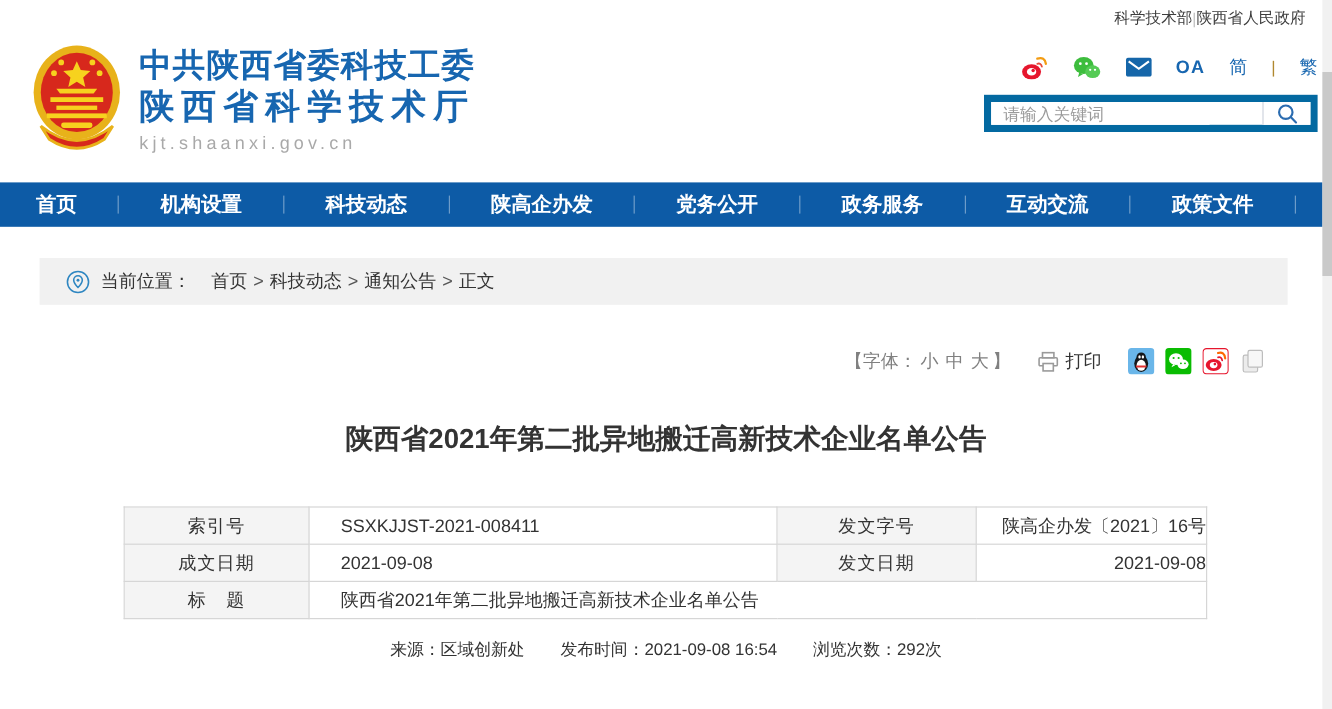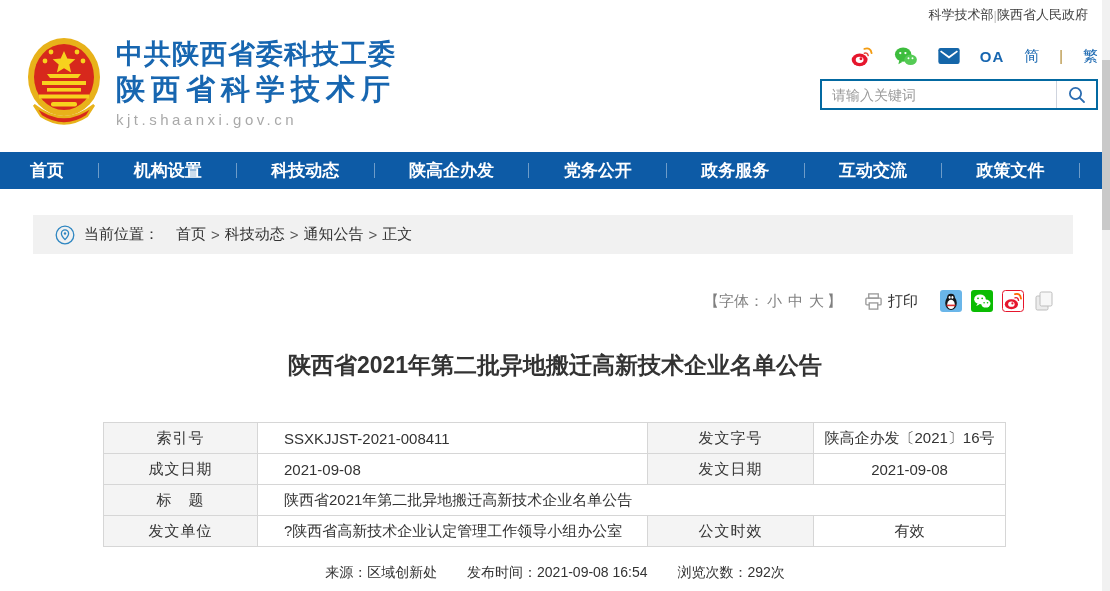--- a/index.html
+++ b/index.html
@@ -18,21 +18,21 @@
   .brand { margin-left:13px; padding-top:6px; }
   .brand-l1 { font-size:27px; font-weight:bold; color:#1766b0; letter-spacing:1px; line-height:1.25; }
   .brand-l2 { font-size:29px; font-weight:bold; color:#1766b0; letter-spacing:6px; line-height:1.2; }
   .brand-domain { font-size:15px; color:#a9a9a9; letter-spacing:3.5px; margin-top:4px; }
   .header-right { margin-left:auto; width:278px; padding-top:12px; }
   .quick-row { display:flex; justify-content:flex-end; align-items:center; gap:20px; height:24px; }
   .oa { color:#1766b0; font-weight:bold; font-size:15px; letter-spacing:1px; cursor:pointer; }
   .lang { color:#1766b0; font-size:15px; cursor:pointer; }
   .lang-sep { color:#b0882f; font-size:14px; }
   .icon-btn { cursor:pointer; display:flex; align-items:center; }
-  .search-box { margin-top:11px; height:31px; border:2px solid #0369a1; display:flex; align-items:stretch; background:#fff;gap:44px; }
+  .search-box { margin-top:11px; height:31px; border:6px solid #0369a1; display:flex; align-items:stretch; background:#fff;gap:44px; }
   .search-input { flex:1; border:0; outline:0; padding:0 10px; font-size:14px; color:#333; min-width:0; }
   .search-input::placeholder { color:#9a9a9a; }
   .search-btn { width:40px; border:0; border-left:1px solid #cfd4de; background:#fff;
     display:flex; align-items:center; justify-content:center; cursor:pointer; }
 
   
   .nav { height:37px; background:#0d5ba6; display:flex; align-items:center;
     justify-content:space-between; padding:0 30px; }
   .nav-item { color:#fff; font-size:17px; font-weight:bold; white-space:nowrap; cursor:pointer; }
   .nav-sep { width:1px; height:15px; background:rgba(255,255,255,.4); }
@@ -55,21 +55,21 @@
   .share { display:flex; align-items:center; gap:9px; margin-left:22px; }
   .share .icon-btn svg { display:block; }
 
   
   .article-title { margin-top:38px; text-align:center; font-size:23px; font-weight:bold; color:#333; }
   .meta-table { margin:41px 4px 0 103px; border-collapse:collapse; table-layout:fixed;
     width:902px; font-size:15px; color:#333; }
   .meta-table th, .meta-table td { border:1px solid #d6d6d6; height:31px; font-weight:normal; }
   .meta-table th { background:#f4f4f4; text-align:center; letter-spacing:1px; }
   .meta-table td.vl { padding-left:26px; text-align:left; }
-  .meta-table td.vc { text-align:center; }
+  .meta-table td.vc { text-align:right; }
 
   .source-line { margin-top:17px; text-align:center; font-size:14px; color:#333; }
   .source-line .grp { margin:0 13px; }
 
   
   .sb-track { position:absolute; right:0; top:0; width:8px; height:591px; background:#f1f1f1; }
   .sb-thumb { position:absolute; left:0; top:60px; width:8px; height:170px; background:#c9c9c9; cursor:grab; }
 </style>
 </head>
 <body>
@@ -261,26 +261,20 @@
   <tr>
     <th>成文日期</th>
     <td class="vl">2021-09-08</td>
     <th>发文日期</th>
     <td class="vc">2021-09-08</td>
   </tr>
   <tr>
     <th>标　题</th>
     <td class="vl" colspan="3">陕西省2021年第二批异地搬迁高新技术企业名单公告</td>
   </tr>
-  <tr>
-    <th>发文单位</th>
-    <td class="vl">?陕西省高新技术企业认定管理工作领导小组办公室</td>
-    <th>公文时效</th>
-    <td class="vc">有效</td>
-  </tr>
 </tbody>
   </table>
 
 <div class="source-line">
   <span class="grp"><span>来源：</span><span>区域创新处</span></span>
   <span class="grp"><span>发布时间：</span><span>2021-09-08 16:54</span></span>
   <span class="grp"><span>浏览次数：</span><span>292次</span></span>
 </div>
 
 <div class="sb-track">

